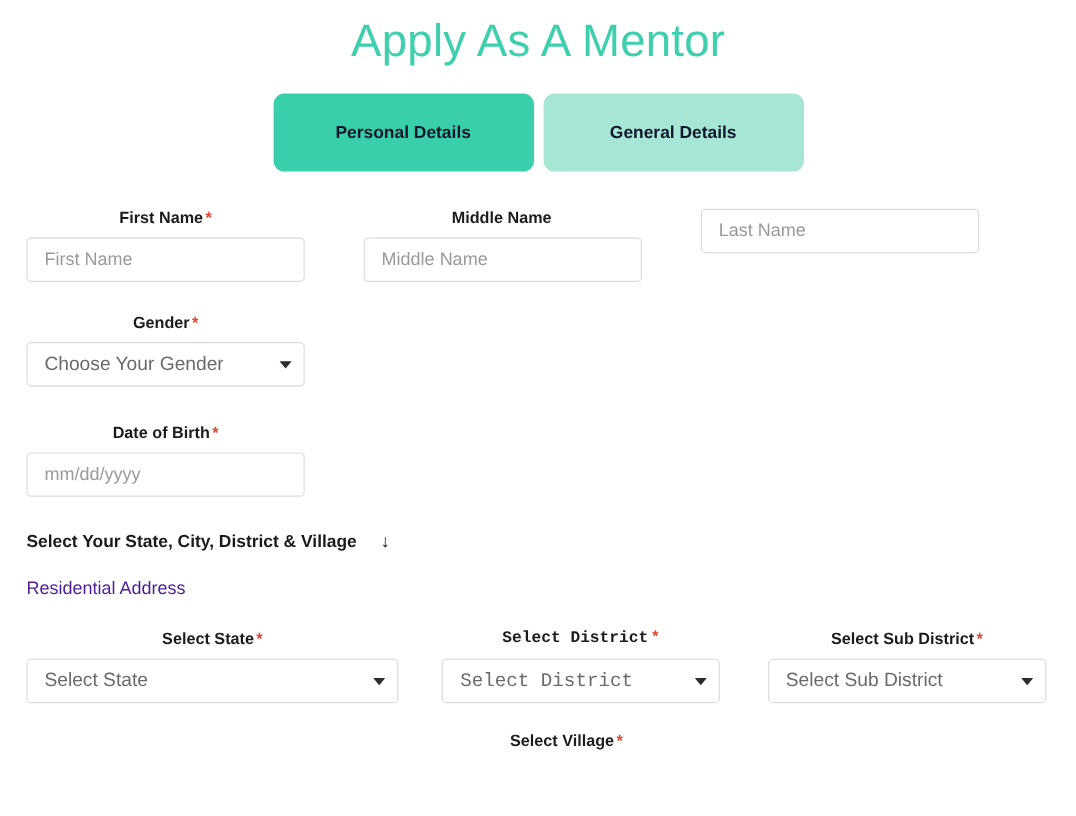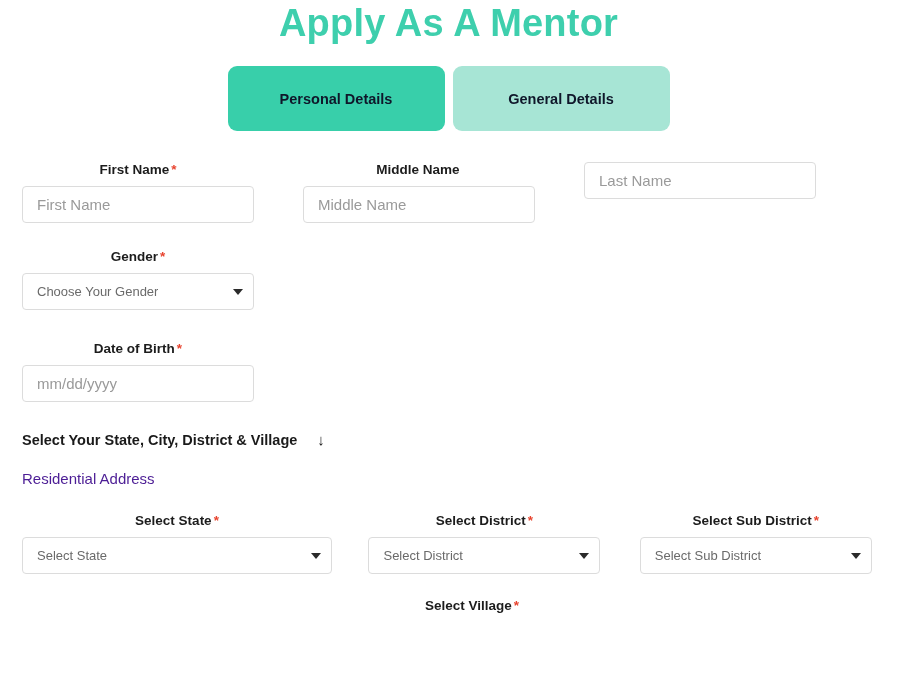--- a/index.html
+++ b/index.html
@@ -17,22 +17,23 @@
     width: 897px;
     height: 680px;
     position: relative;
   }
 
   
   .page-title {
     text-align: center;
     color: #3ecfad;
     font-size: 38px;
-    font-weight: bold;
+    font-weight: normal;
     letter-spacing: 0.2px;
+    padding-top: 12px;
     line-height: 46px;
   }
 
   
   .tab-bar {
     display: flex;
     justify-content: center;
     gap: 8px;
     margin-top: 20px;
   }
@@ -109,21 +110,21 @@
     border: 1px solid #dcdcdc;
     border-radius: 4px;
     background: #ffffff;
     display: flex;
     align-items: center;
     padding: 0 28px 0 14px;
     cursor: pointer;
   }
 
   .select-value {
-    font-size: 13px;
+    font-size: 16px;
     color: #6a6a6a;
     white-space: nowrap;
     overflow: hidden;
   }
 
   .caret {
     position: absolute;
     right: 10px;
     top: 50%;
     transform: translateY(-50%);
@@ -157,21 +158,21 @@
     font-size: 15px;
     font-weight: normal;
     color: #4c1d95;
     margin-top: 22px;
   }
 
   
   .addr-row { margin-top: 26px; display: flex; }
   .addr-col-1 { width: 355px; }
   .addr-col-1 .field-inner { width: 310px; }
-  .addr-col-2 { width: 278px; }
+  .addr-col-2 { width: 278px; font-family: Liberation Mono, monospace; }
   .addr-col-2 .field-inner { width: 232px; }
   .addr-col-3 { width: 241px; }
   .addr-col-3 .field-inner { width: 232px; }
 
   .village-label { margin-top: 24px; margin-left: 47px; }
 </style>
 </head>
 <body>
 
 <div class="page">

